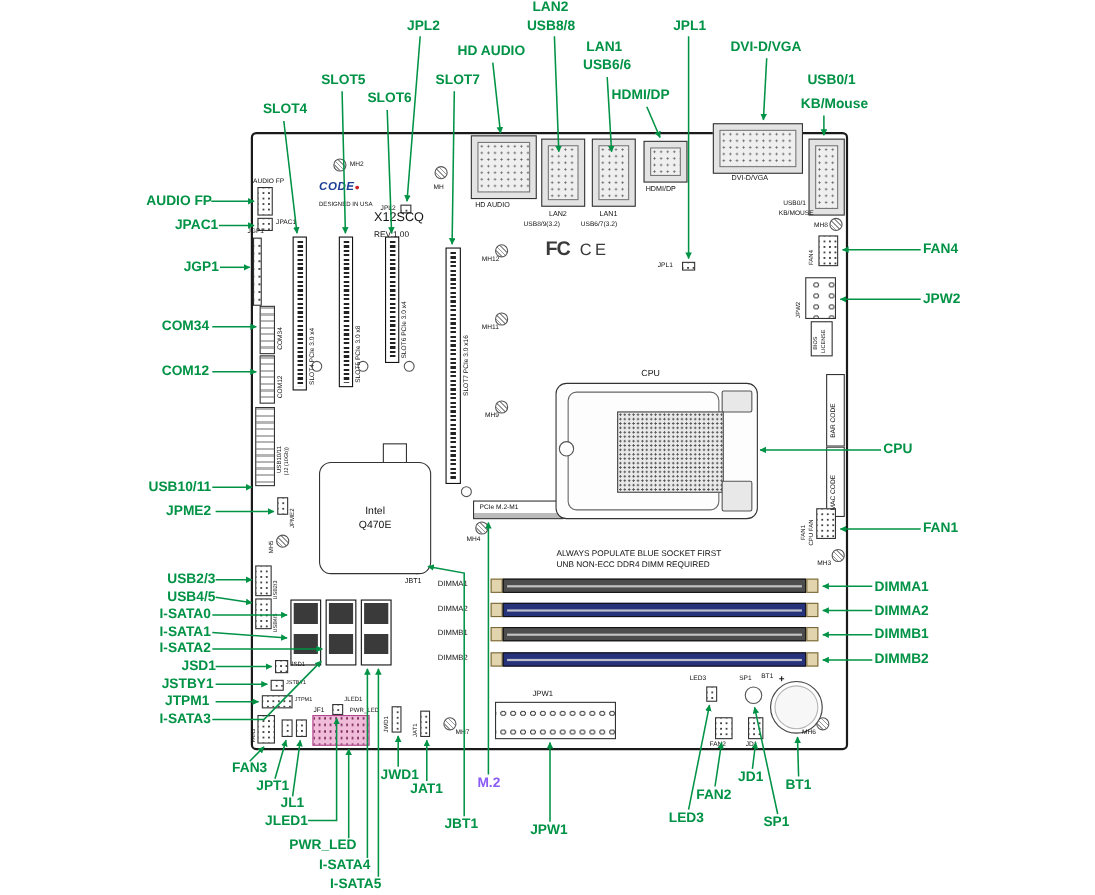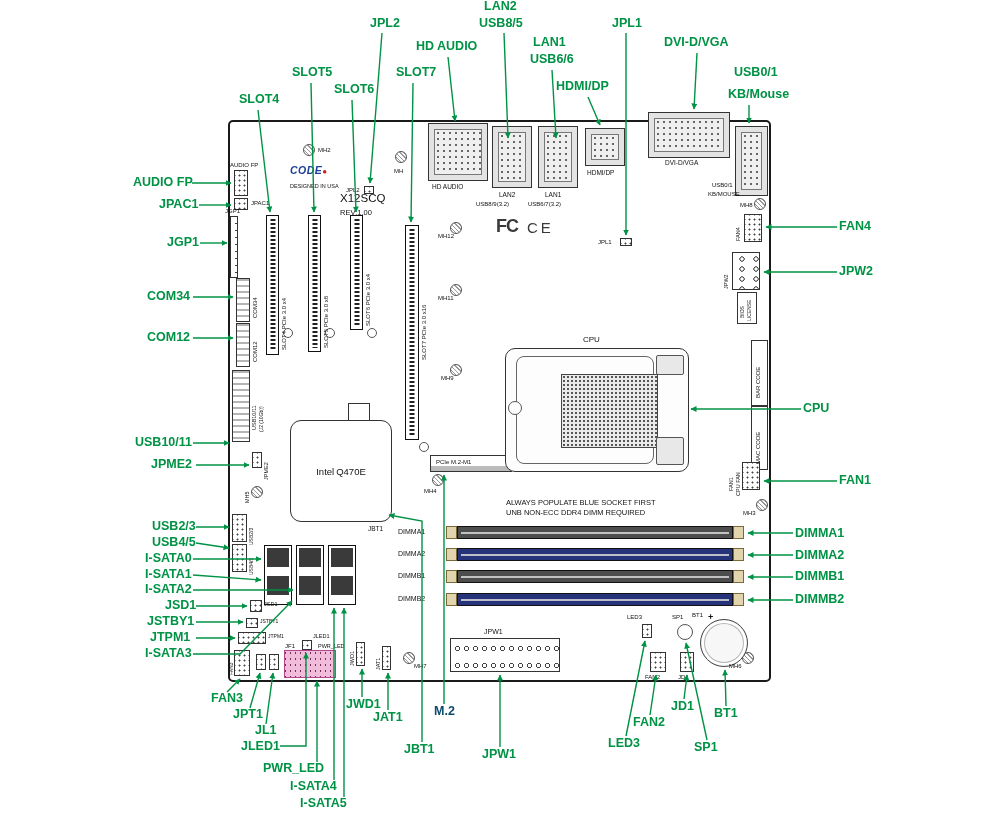--- a/index.html
+++ b/index.html
@@ -43,21 +43,21 @@
   .circle{border:1.2px solid #555;border-radius:50%;background:#fff;}
   .battery{border:1.6px solid #444;border-radius:50%;background:#f7f7f7;
         box-shadow:inset 0 0 0 3px #fff,inset 0 0 0 4px #b5b5b5;}
   .xcircle{border:1.2px solid #333;border-radius:50%;background:
         linear-gradient(45deg,transparent 45%,#333 45% 55%,transparent 55%),
         linear-gradient(135deg,transparent 45%,#333 45% 55%,transparent 55%);}
   .vtext{transform:rotate(-90deg);transform-origin:0 0;}
   .callout{position:absolute;font-weight:bold;font-size:12.5px;white-space:nowrap;line-height:1;z-index:60;}
   svg.leaders{position:absolute;left:0;top:0;z-index:50;pointer-events:none;}
   .chipset{position:absolute;left:290px;top:420px;width:100px;height:100px;border:1.4px solid #333;
-        border-radius:11px;background:#fff;display:flex;flex-direction:row;align-items:center;
+        border-radius:11px;background:#fff;display:flex;flex-direction:column;align-items:center;
         justify-content:center;gap:2px;font-size:9.5px;color:#111;z-index:5;}
   .cpu{position:absolute;left:505px;top:348px;width:182px;height:122px;border:1.6px solid #333;
         border-radius:10px;background:#fdfdfd;z-index:4;}
   .cpu-frame{position:absolute;left:10px;top:7px;right:34px;bottom:7px;border:1px solid #666;border-radius:8px;}
   .cpu-pads{position:absolute;left:55px;top:25px;width:95px;height:72px;border:1px solid #444;
         background-color:#e9e9e9;background-image:radial-gradient(circle,#555 .8px,transparent 1px);
         background-size:4px 4px;}
   .cpu-lever-top{position:absolute;right:4px;top:6px;width:26px;height:18px;border:1px solid #555;
         background:#e8e8e8;border-radius:2px;}
   .cpu-lever-bot{position:absolute;right:4px;bottom:6px;width:26px;height:26px;border:1px solid #555;
@@ -314,21 +314,21 @@
         <polyline points="626,736 645,641" fill="none" stroke="#009245" stroke-width="1.4" marker-end="url(#ah)"></polyline>
         <polyline points="650,715 656,675" fill="none" stroke="#009245" stroke-width="1.4" marker-end="url(#ah)"></polyline>
         <polyline points="684,699 687,675" fill="none" stroke="#009245" stroke-width="1.4" marker-end="url(#ah)"></polyline>
         <polyline points="726,706 725,670" fill="none" stroke="#009245" stroke-width="1.4" marker-end="url(#ah)"></polyline>
         <polyline points="707,740 686,643" fill="none" stroke="#009245" stroke-width="1.4" marker-end="url(#ah)"></polyline>
       </g>
   </svg>
 
   <div id="callouts">
       <div class="callout" style="left: 484px; top: 0px; color: rgb(0, 146, 69);">LAN2</div>
-      <div class="callout" style="left: 479px; top: 17px; color: rgb(0, 146, 69);">USB8/5</div>
+      <div class="callout" style="left: 479px; top: 17px; color: rgb(0, 146, 69);">USB8/8</div>
       <div class="callout" style="left: 370px; top: 17px; color: rgb(0, 146, 69);">JPL2</div>
       <div class="callout" style="left: 416px; top: 40px; color: rgb(0, 146, 69);">HD AUDIO</div>
       <div class="callout" style="left: 533px; top: 36px; color: rgb(0, 146, 69);">LAN1</div>
       <div class="callout" style="left: 530px; top: 53px; color: rgb(0, 146, 69);">USB6/6</div>
       <div class="callout" style="left: 612px; top: 17px; color: rgb(0, 146, 69);">JPL1</div>
       <div class="callout" style="left: 664px; top: 36px; color: rgb(0, 146, 69);">DVI-D/VGA</div>
       <div class="callout" style="left: 292px; top: 66px; color: rgb(0, 146, 69);">SLOT5</div>
       <div class="callout" style="left: 334px; top: 83px; color: rgb(0, 146, 69);">SLOT6</div>
       <div class="callout" style="left: 396px; top: 66px; color: rgb(0, 146, 69);">SLOT7</div>
       <div class="callout" style="left: 734px; top: 66px; color: rgb(0, 146, 69);">USB0/1</div>
@@ -362,21 +362,21 @@
       <div class="callout" style="left: 211px; top: 692px; color: rgb(0, 146, 69);">FAN3</div>
       <div class="callout" style="left: 233px; top: 708px; color: rgb(0, 146, 69);">JPT1</div>
       <div class="callout" style="left: 255px; top: 724px; color: rgb(0, 146, 69);">JL1</div>
       <div class="callout" style="left: 241px; top: 740px; color: rgb(0, 146, 69);">JLED1</div>
       <div class="callout" style="left: 263px; top: 762px; color: rgb(0, 146, 69);">PWR_LED</div>
       <div class="callout" style="left: 290px; top: 780px; color: rgb(0, 146, 69);">I-SATA4</div>
       <div class="callout" style="left: 300px; top: 797px; color: rgb(0, 146, 69);">I-SATA5</div>
       <div class="callout" style="left: 346px; top: 698px; color: rgb(0, 146, 69);">JWD1</div>
       <div class="callout" style="left: 373px; top: 711px; color: rgb(0, 146, 69);">JAT1</div>
       <div class="callout" style="left: 404px; top: 743px; color: rgb(0, 146, 69);">JBT1</div>
-      <div class="callout" style="left: 434px; top: 705px; color: #0c4a6e;">M.2</div>
+      <div class="callout" style="left: 434px; top: 705px; color: #8b5cf6;">M.2</div>
       <div class="callout" style="left: 482px; top: 748px; color: rgb(0, 146, 69);">JPW1</div>
       <div class="callout" style="left: 608px; top: 737px; color: rgb(0, 146, 69);">LED3</div>
       <div class="callout" style="left: 633px; top: 716px; color: rgb(0, 146, 69);">FAN2</div>
       <div class="callout" style="left: 671px; top: 700px; color: rgb(0, 146, 69);">JD1</div>
       <div class="callout" style="left: 714px; top: 707px; color: rgb(0, 146, 69);">BT1</div>
       <div class="callout" style="left: 694px; top: 741px; color: rgb(0, 146, 69);">SP1</div>
     </div>
 
 </div>
 

